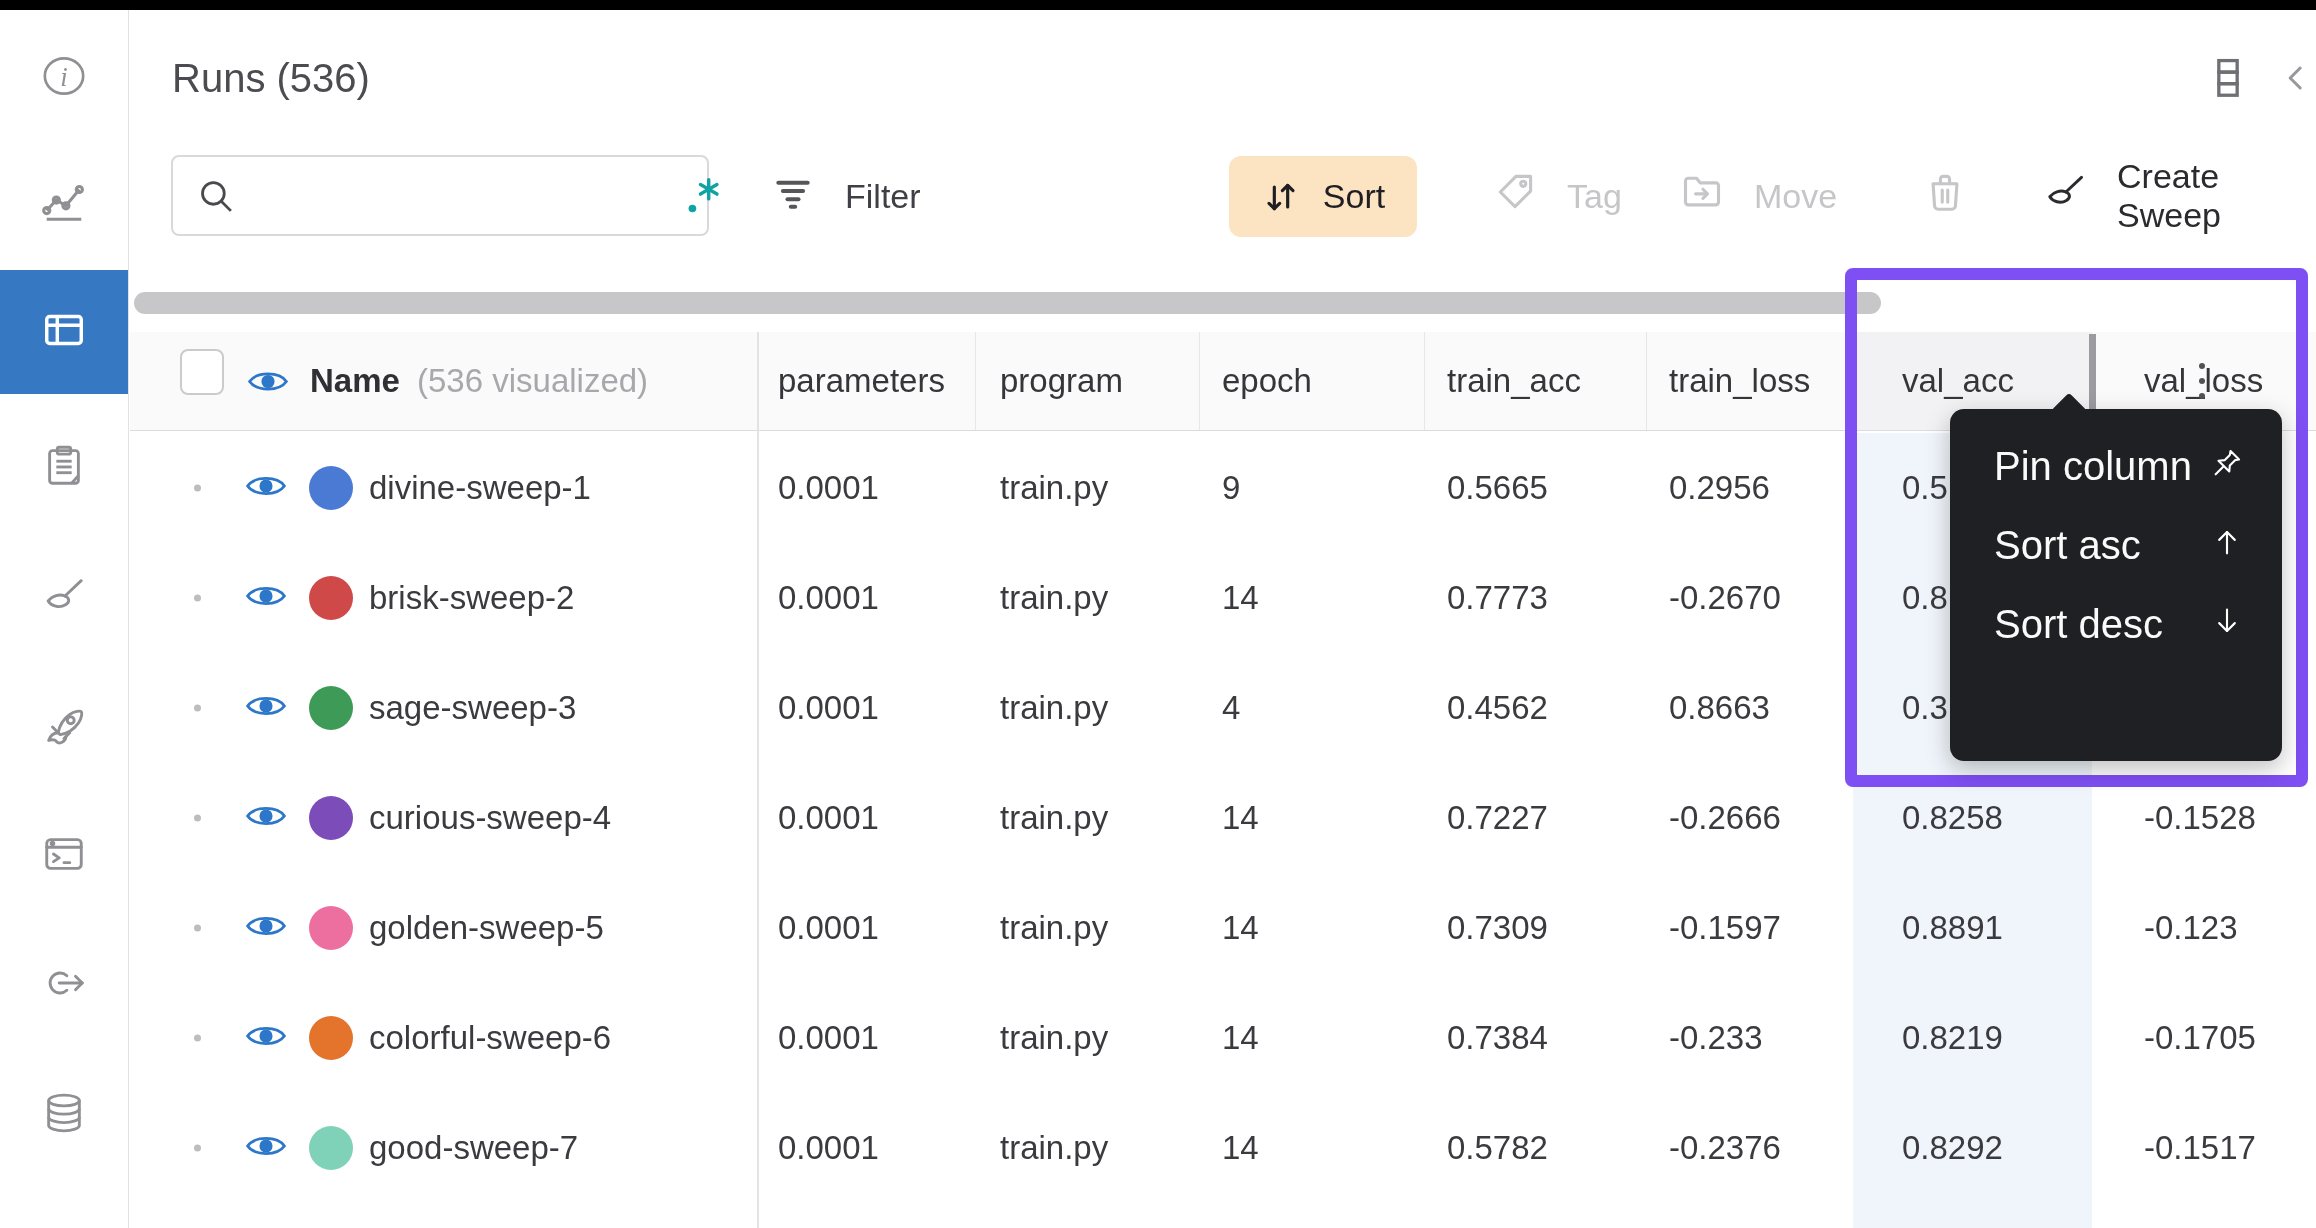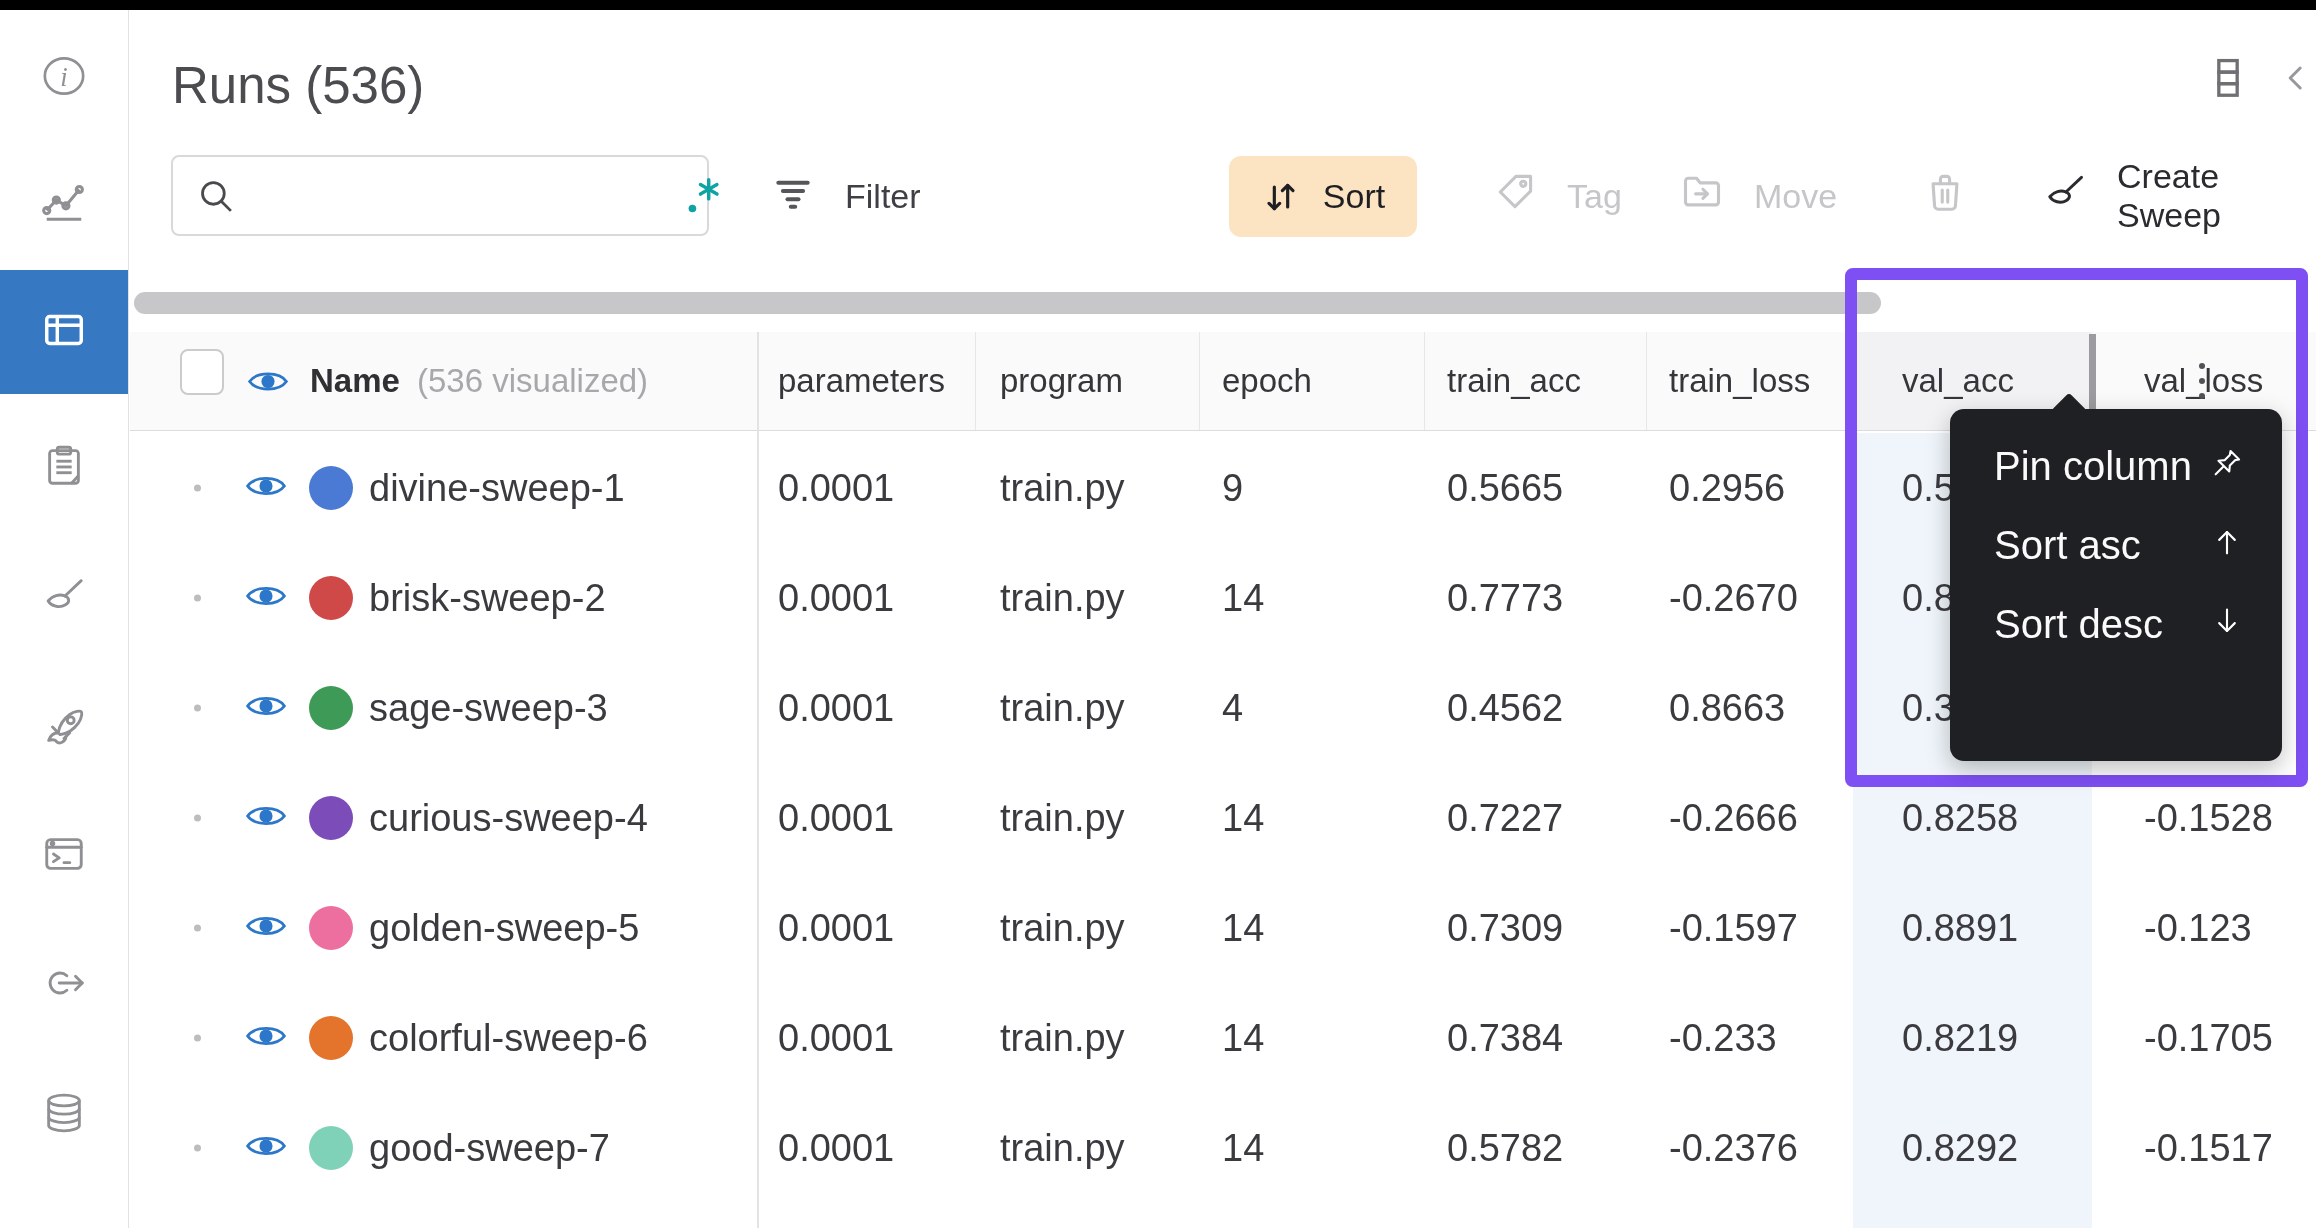--- a/index.html
+++ b/index.html
@@ -8,21 +8,21 @@
   .abs{position:absolute;}
   
   .topbar{left:0;top:0;width:2316px;height:10px;background:#000;}
   
   .sidebar{left:0;top:10px;width:128px;height:1218px;background:#fff;border-right:1px solid #e2e2e4;}
   .sitem{position:absolute;left:0;width:128px;height:46px;display:flex;justify-content:center;align-items:center;color:#909094;cursor:pointer;}
   .sactive{position:absolute;left:0;top:260px;width:128px;height:124px;background:#3778C2;}
   .sactive .sitem{position:absolute;top:39px;color:#fff;}
   .sitem svg{width:46px;height:46px;}
   
-  .title{left:172px;top:56px;font-size:51px;color:#4b4b50;}
+  .title{left:172px;top:56px;font-size:40px;color:#4b4b50;}
   .topright{top:56px;display:flex;align-items:center;gap:26px;color:#6f6f74;}
   
   .search{left:171px;top:155px;width:538px;height:81px;border:2px solid #d9d9db;border-radius:8px;background:#fff;box-sizing:border-box;display:flex;align-items:center;}
   .search input{flex:1;border:none;outline:none;font-size:32px;margin-left:18px;font-family:inherit;color:#3a3a3f;background:transparent;}
   
   .tbtn{top:155px;height:82px;display:flex;align-items:center;gap:30px;font-size:34px;color:#3f3f45;cursor:pointer;}
   .tbtn svg{width:44px;height:44px;}
   .disabled{color:#c6c6c9;}
   .sortbtn{left:1229px;top:156px;width:188px;height:81px;border-radius:12px;background:#FCE3C2;display:flex;align-items:center;justify-content:center;gap:22px;font-size:34px;color:#1f1f23;cursor:pointer;}
   
@@ -31,21 +31,21 @@
   .thead{left:130px;top:332px;width:2186px;height:99px;background:#fafafa;border-bottom:1px solid #dcdcdd;box-sizing:border-box;}
   .hcell{position:absolute;top:0;height:98px;display:flex;align-items:center;font-size:33px;color:#35353a;white-space:nowrap;cursor:pointer;}
   .hdiv{position:absolute;top:0;width:1px;height:98px;background:#e7e7e9;}
   .vacc-hbg{position:absolute;left:1723px;top:0;width:239px;height:98px;background:#f2f2f4;}
   .checkbox{position:absolute;left:50px;top:17px;width:44px;height:46px;background:#fff;border:2px solid #cbcbcd;border-radius:8px;box-sizing:border-box;cursor:pointer;}
   .eye{width:42px;height:29px;}
   .namecol-line{left:757px;top:332px;width:2px;height:896px;background:#e3e3e5;}
   .tint{left:1853px;top:433px;width:239px;height:795px;background:#EFF5FA;}
   
   .row{position:absolute;left:0;width:2316px;height:110px;cursor:pointer;}
-  .cell{position:absolute;top:50%;transform:translateY(-50%);font-size:38px;color:#3a3a3f;white-space:nowrap;}
+  .cell{position:absolute;top:50%;transform:translateY(-50%);font-size:33px;color:#3a3a3f;white-space:nowrap;}
   .gdot{position:absolute;left:194px;top:50%;transform:translateY(-50%);width:7px;height:7px;border-radius:50%;background:#bdbdc0;}
   .reye{position:absolute;left:245px;top:50%;transform:translateY(-50%);}
   .rcirc{position:absolute;left:309px;top:50%;transform:translateY(-50%);width:44px;height:44px;border-radius:50%;}
   .c-name{left:369px;}
   .c-par{left:778px;} .c-prog{left:1000px;} .c-epoch{left:1222px;}
   .c-tracc{left:1447px;} .c-trloss{left:1669px;} .c-vacc{left:1902px;} .c-vloss{left:2144px;}
   
   .kebab{position:absolute;left:2058px;top:24px;width:28px;height:50px;display:flex;flex-direction:column;align-items:center;justify-content:center;gap:9px;cursor:pointer;}
   .kebab i{width:6px;height:6px;border-radius:50%;background:#515156;}
   .dragbar{left:2089px;top:334px;width:7px;height:97px;background:#9c9ca0;z-index:35;cursor:col-resize;}

